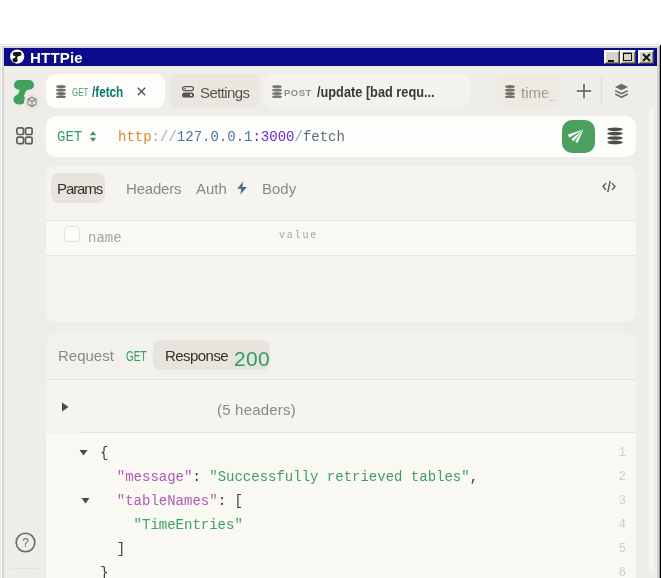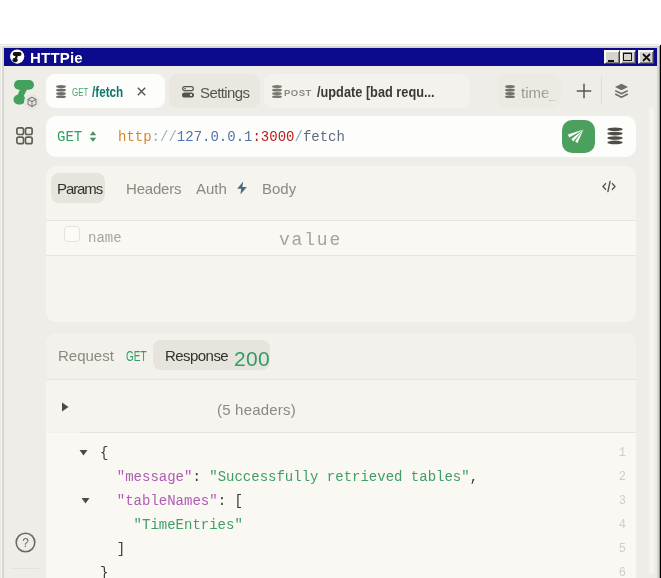--- a/index.html
+++ b/index.html
@@ -158,21 +158,21 @@
       <path d="M1.2 7.6 L7.5 10.8 L13.8 7.6"></path>
       <path d="M1.2 11.0 L7.5 14.2 L13.8 11.0"></path>
     </svg>
 
     <div class="abs" id="urlbar"></div>
     <div class="abs green mono" style="left:53px;top:62.5px;font-size:14px;">GET</div>
     <svg class="abs" style="left:85px;top:65px" width="8" height="11" viewBox="0 0 8 11" fill="#478f62">
       <path d="M4 0.2 L7.2 4.2 L0.8 4.2 Z"></path>
       <path d="M4 10.8 L7.2 6.8 L0.8 6.8 Z"></path>
     </svg>
-    <div class="abs mono" style="left:114px;top:62.5px;font-size:14px;white-space:pre;"><span style="color:#d9852f">http</span><span style="color:#9fb0c3">://</span><span style="color:#4d74ab">127.0.0.1</span><span style="color:#b91c1c">:3000</span><span style="color:#8fa6bd">/</span><span style="color:#5d6c80">fetch</span></div>
+    <div class="abs mono" style="left:114px;top:62.5px;font-size:14px;white-space:pre;"><span style="color:#d9852f">http</span><span style="color:#9fb0c3">://</span><span style="color:#4d74ab">127.0.0.1</span><span style="color:#6d28d9">:3000</span><span style="color:#8fa6bd">/</span><span style="color:#5d6c80">fetch</span></div>
     <div class="abs" style="left:558px;top:54px;width:32.5px;height:32.5px;background:#4ca05e;border-radius:10px;"></div>
     <svg class="abs" style="left:559px;top:57px" width="22" height="21" viewBox="0 0 22 21" fill="#fff">
       <path d="M20.5 6.5 L5.0 11.6 L6.2 14.4 Z"></path>
       <path d="M20.5 6.5 L8.4 15.9 L10.2 18.5 Z"></path>
       <path d="M20.5 6.5 L12.2 18.2 L14.4 20.2 Z"></path>
     </svg>
     <svg class="abs" style="left:602.5px;top:61px" width="16" height="18" viewBox="0 0 16 18">
       <g fill="#4e4d47">
       <ellipse cx="8" cy="2.2" rx="7.7" ry="1.8"></ellipse>
       <ellipse cx="8" cy="6.6" rx="7.7" ry="1.8"></ellipse>
@@ -191,21 +191,21 @@
     </svg>
     <div class="abs grey" style="left:258px;top:114px;font-size:15px;">Body</div>
     <svg class="abs" style="left:598px;top:114px" width="14" height="13" viewBox="0 0 14 13" fill="none" stroke="#55544e" stroke-width="1.4" stroke-linecap="round" stroke-linejoin="round">
       <path d="M3.6 3.6 L1 6.5 L3.6 9.4"></path>
       <path d="M10.4 3.6 L13 6.5 L10.4 9.4"></path>
       <path d="M8.1 1.4 L5.9 11.6"></path>
     </svg>
     <div class="abs" style="left:42px;top:154px;width:590px;height:36px;background:#f9f8f2;border-top:1px solid #e8e5dd;border-bottom:1px solid #e8e5dd;"></div>
     <div class="abs" style="left:60px;top:160px;width:16px;height:16px;background:#fcfbf8;border:1px solid #e5e2da;border-radius:4px;"></div>
     <div class="abs mono" style="left:84px;top:164px;font-size:14px;color:#a6a59b;">name</div>
-    <div class="abs mono" style="left:275px;top:164px;font-size:18px;letter-spacing:1.8px;color:#a6a59b;">value</div>
+    <div class="abs mono" style="left:275px;top:164px;font-size:10px;letter-spacing:1.8px;color:#a6a59b;">value</div>
 
     <div class="abs" id="rcard"></div>
     <div class="abs grey" style="left:54px;top:281px;font-size:15px;">Request</div>
     <div class="abs green" style="left:122px;top:281.5px;font-size:14px;"><span class="lb" style="transform:scaleX(0.72)">GET</span></div>
     <div class="abs pill" style="left:149px;top:274px;width:117px;height:30px;"></div>
     <div class="abs dark" style="left:161px;top:281px;font-size:15px;letter-spacing:-0.55px;">Response</div>
     <div class="abs green" style="left:230px;top:281px;font-size:21px;letter-spacing:0.3px;">200</div>
     <div class="abs" style="left:42px;top:313px;width:590px;height:1px;background:#e7e4dc;"></div>
     <div class="abs" style="left:42px;top:314px;width:590px;height:52px;background:#f6f4ef;"></div>
     <svg class="abs" style="left:57px;top:336px" width="8" height="10" viewBox="0 0 8 10" fill="#4a4a43">

